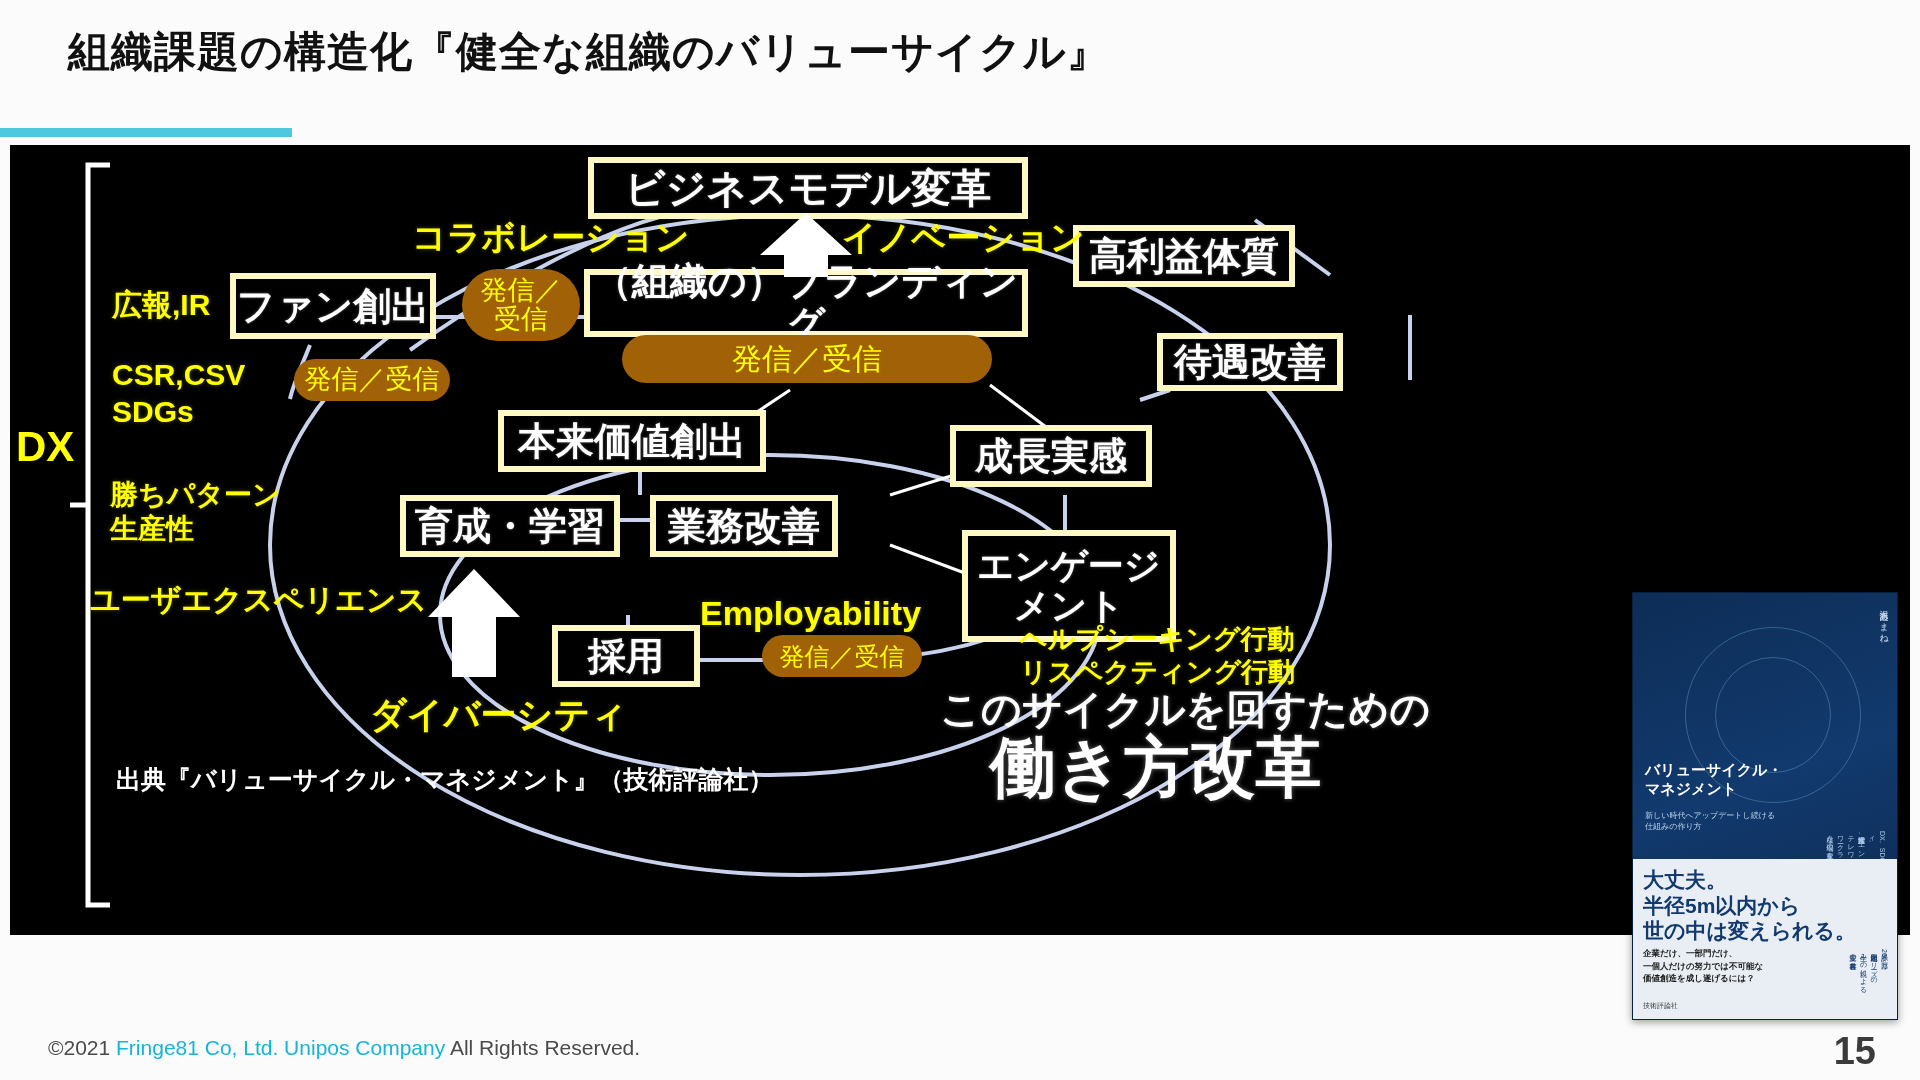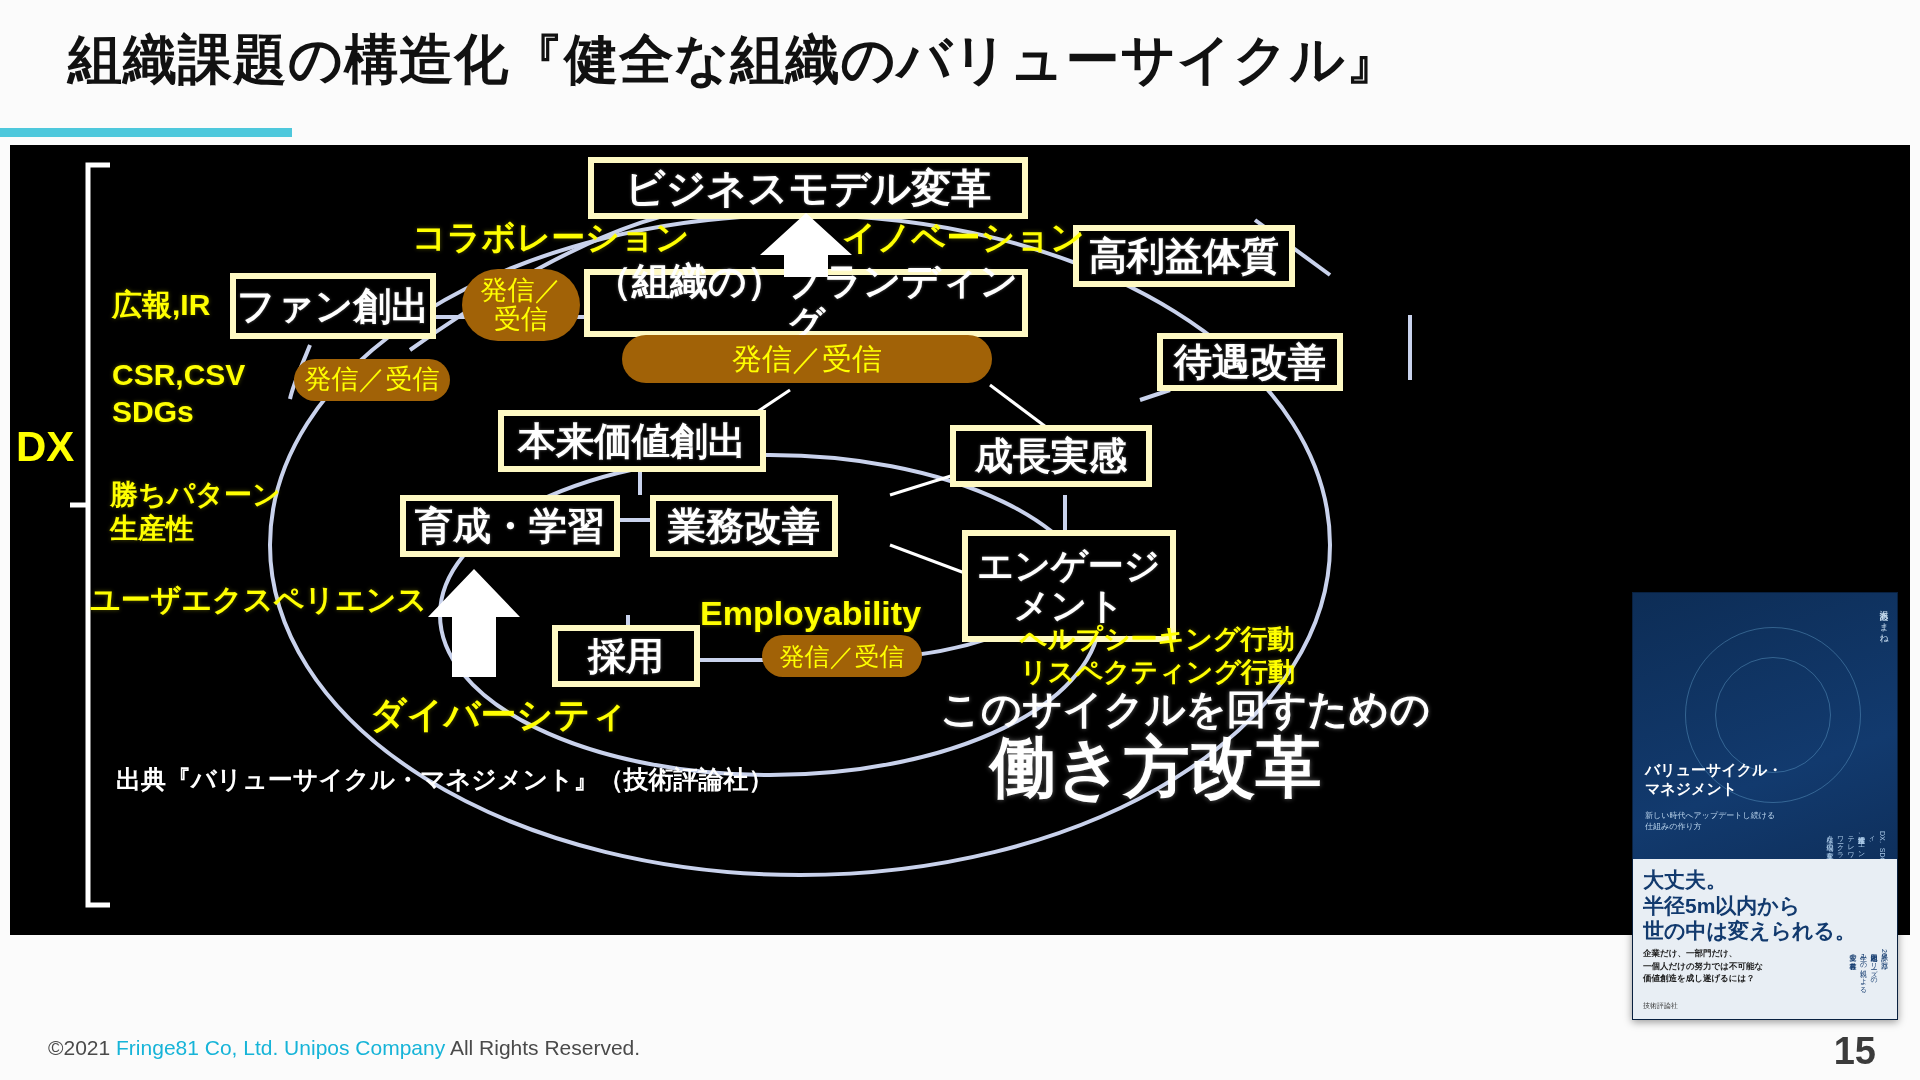--- a/index.html
+++ b/index.html
@@ -7,21 +7,21 @@
     width: 1920px; height: 1080px;
     background: #fbfbfb;
     font-family: "Liberation Sans", "DejaVu Sans", sans-serif;
     overflow: hidden;
   }
   #slide { position: relative; width: 1920px; height: 1080px; background: #fbfbfb; }
 
   
   #title {
     position: absolute; left: 68px; top: 24px;
-    font-size: 54px; font-weight: bold; color: #111;
+    font-size: 42px; font-weight: bold; color: #111;
     letter-spacing: 1px; white-space: nowrap;
   }
   #title-accent {
     position: absolute; left: 0px; top: 128px;
     width: 292px; height: 9px; background: #4ec8dc;
   }
 
   
   #canvas {
     position: absolute; left: 10px; top: 145px;

